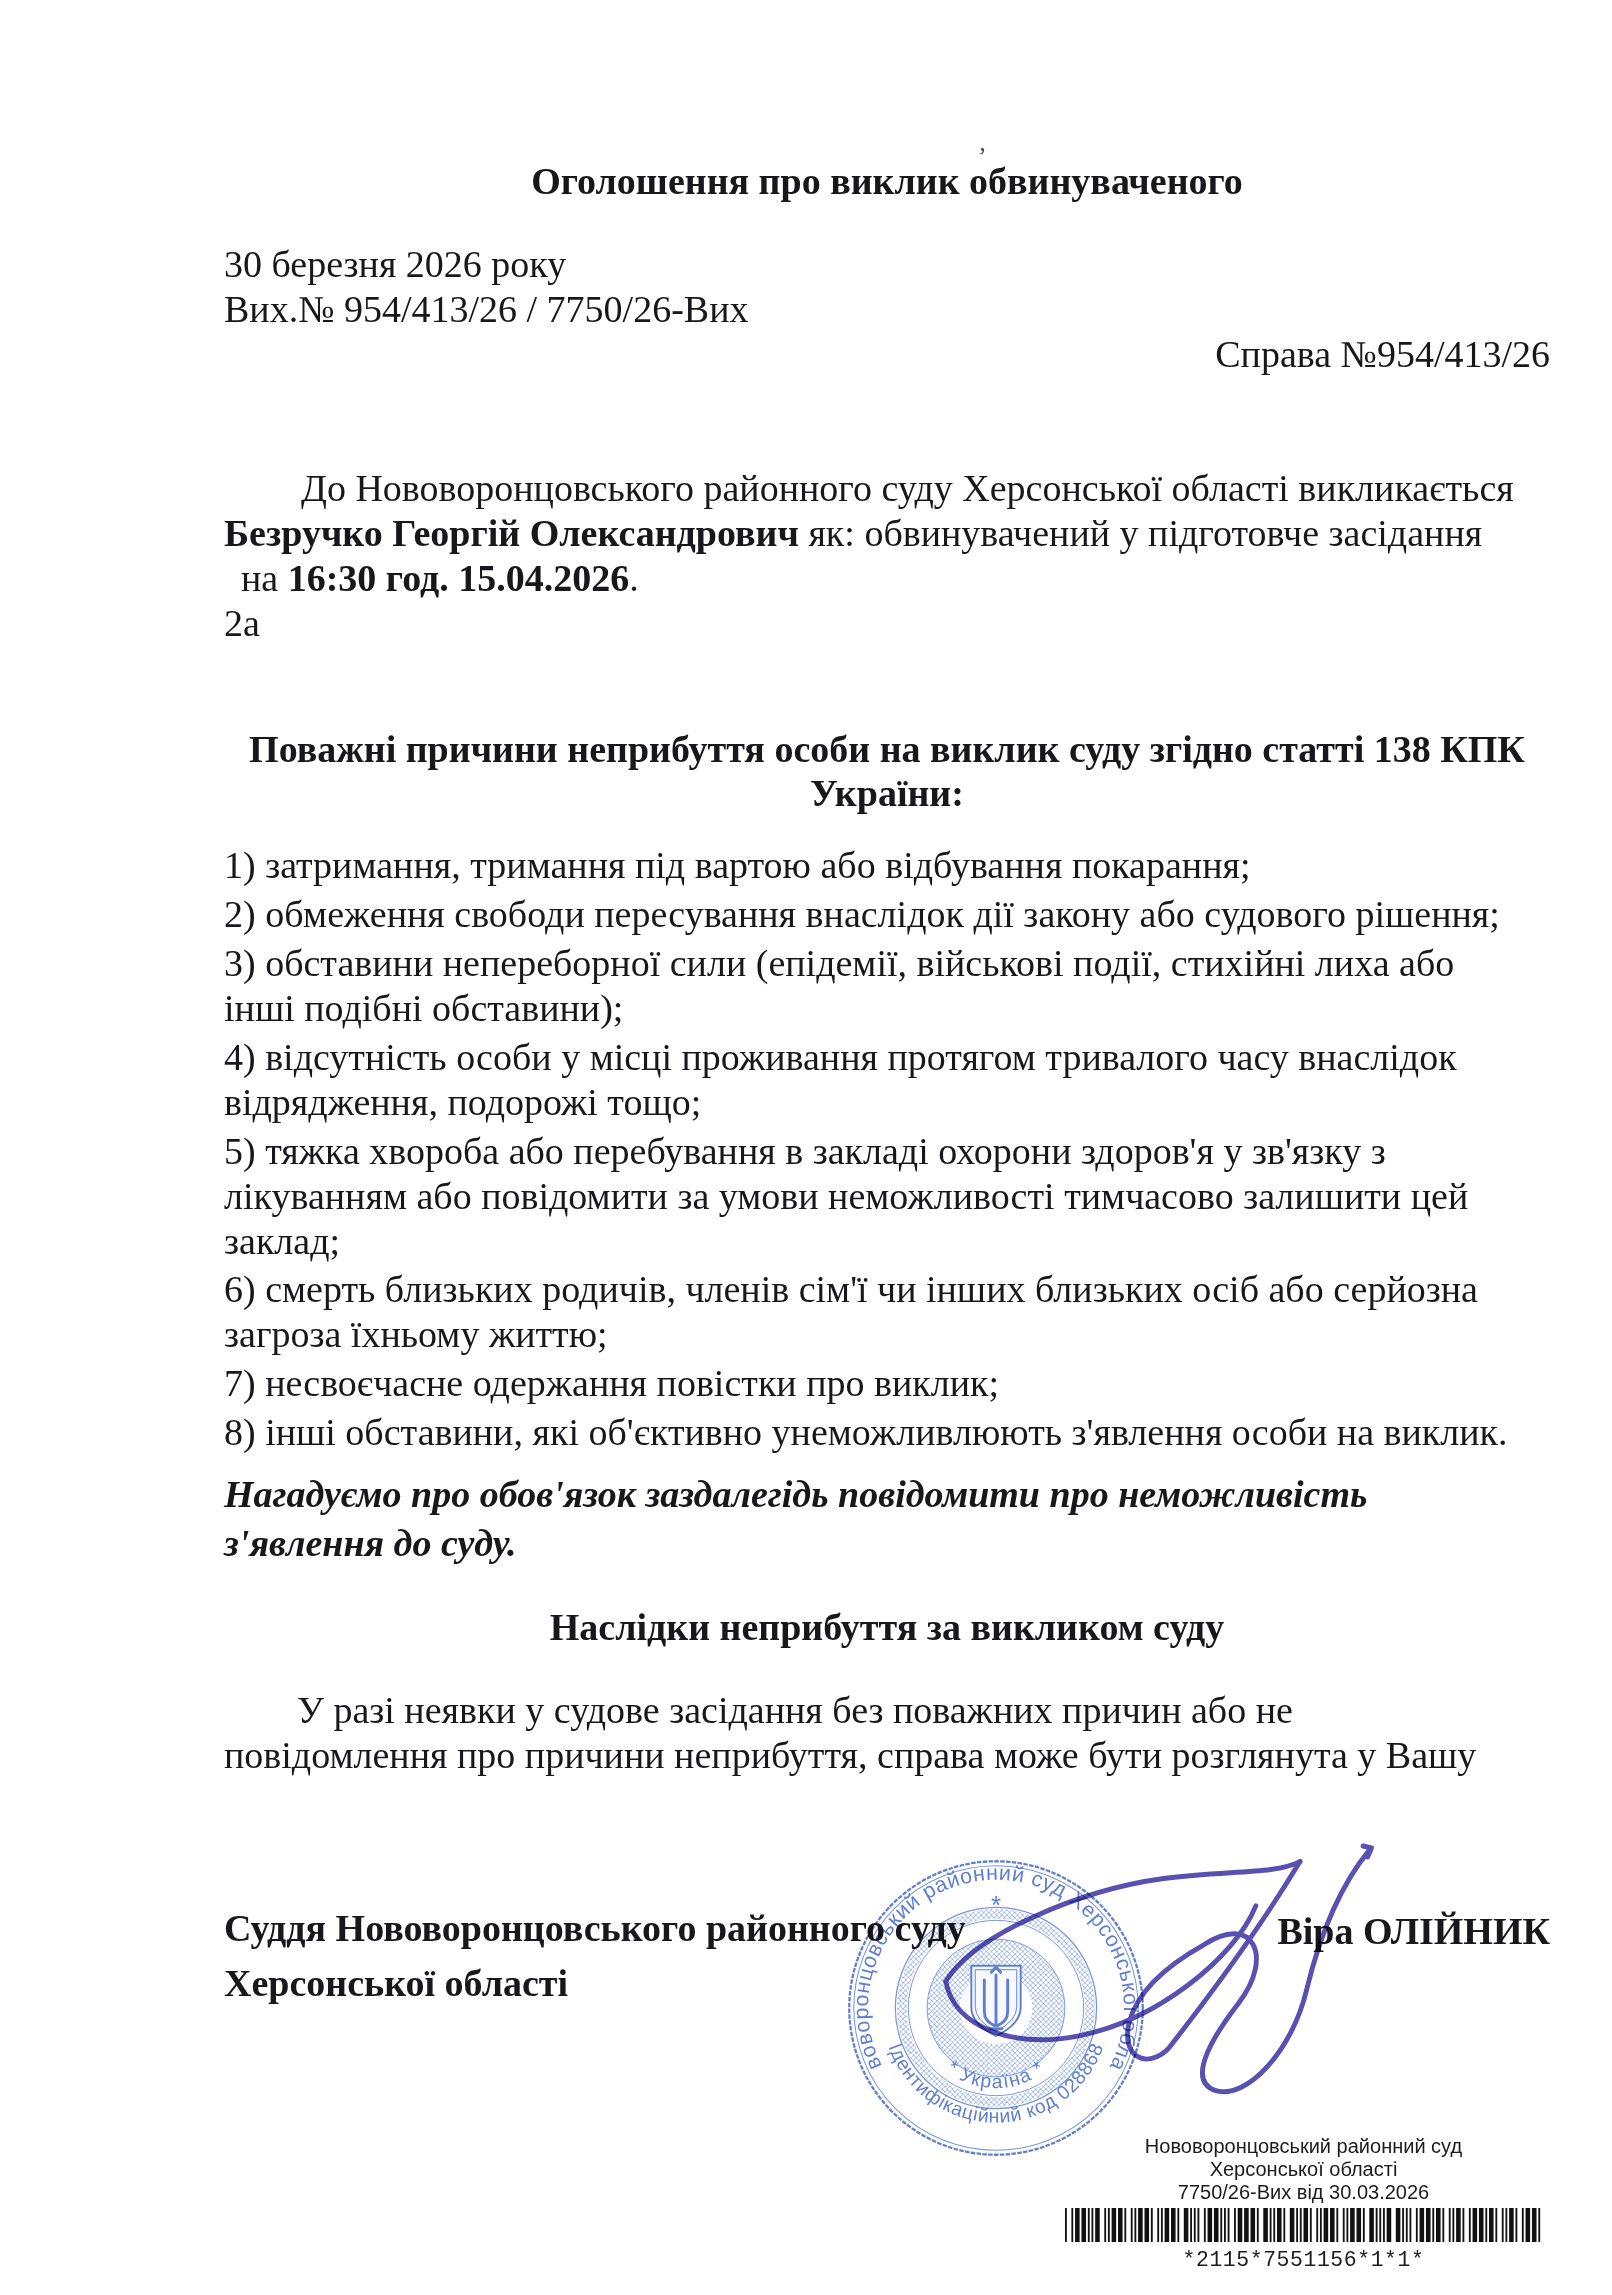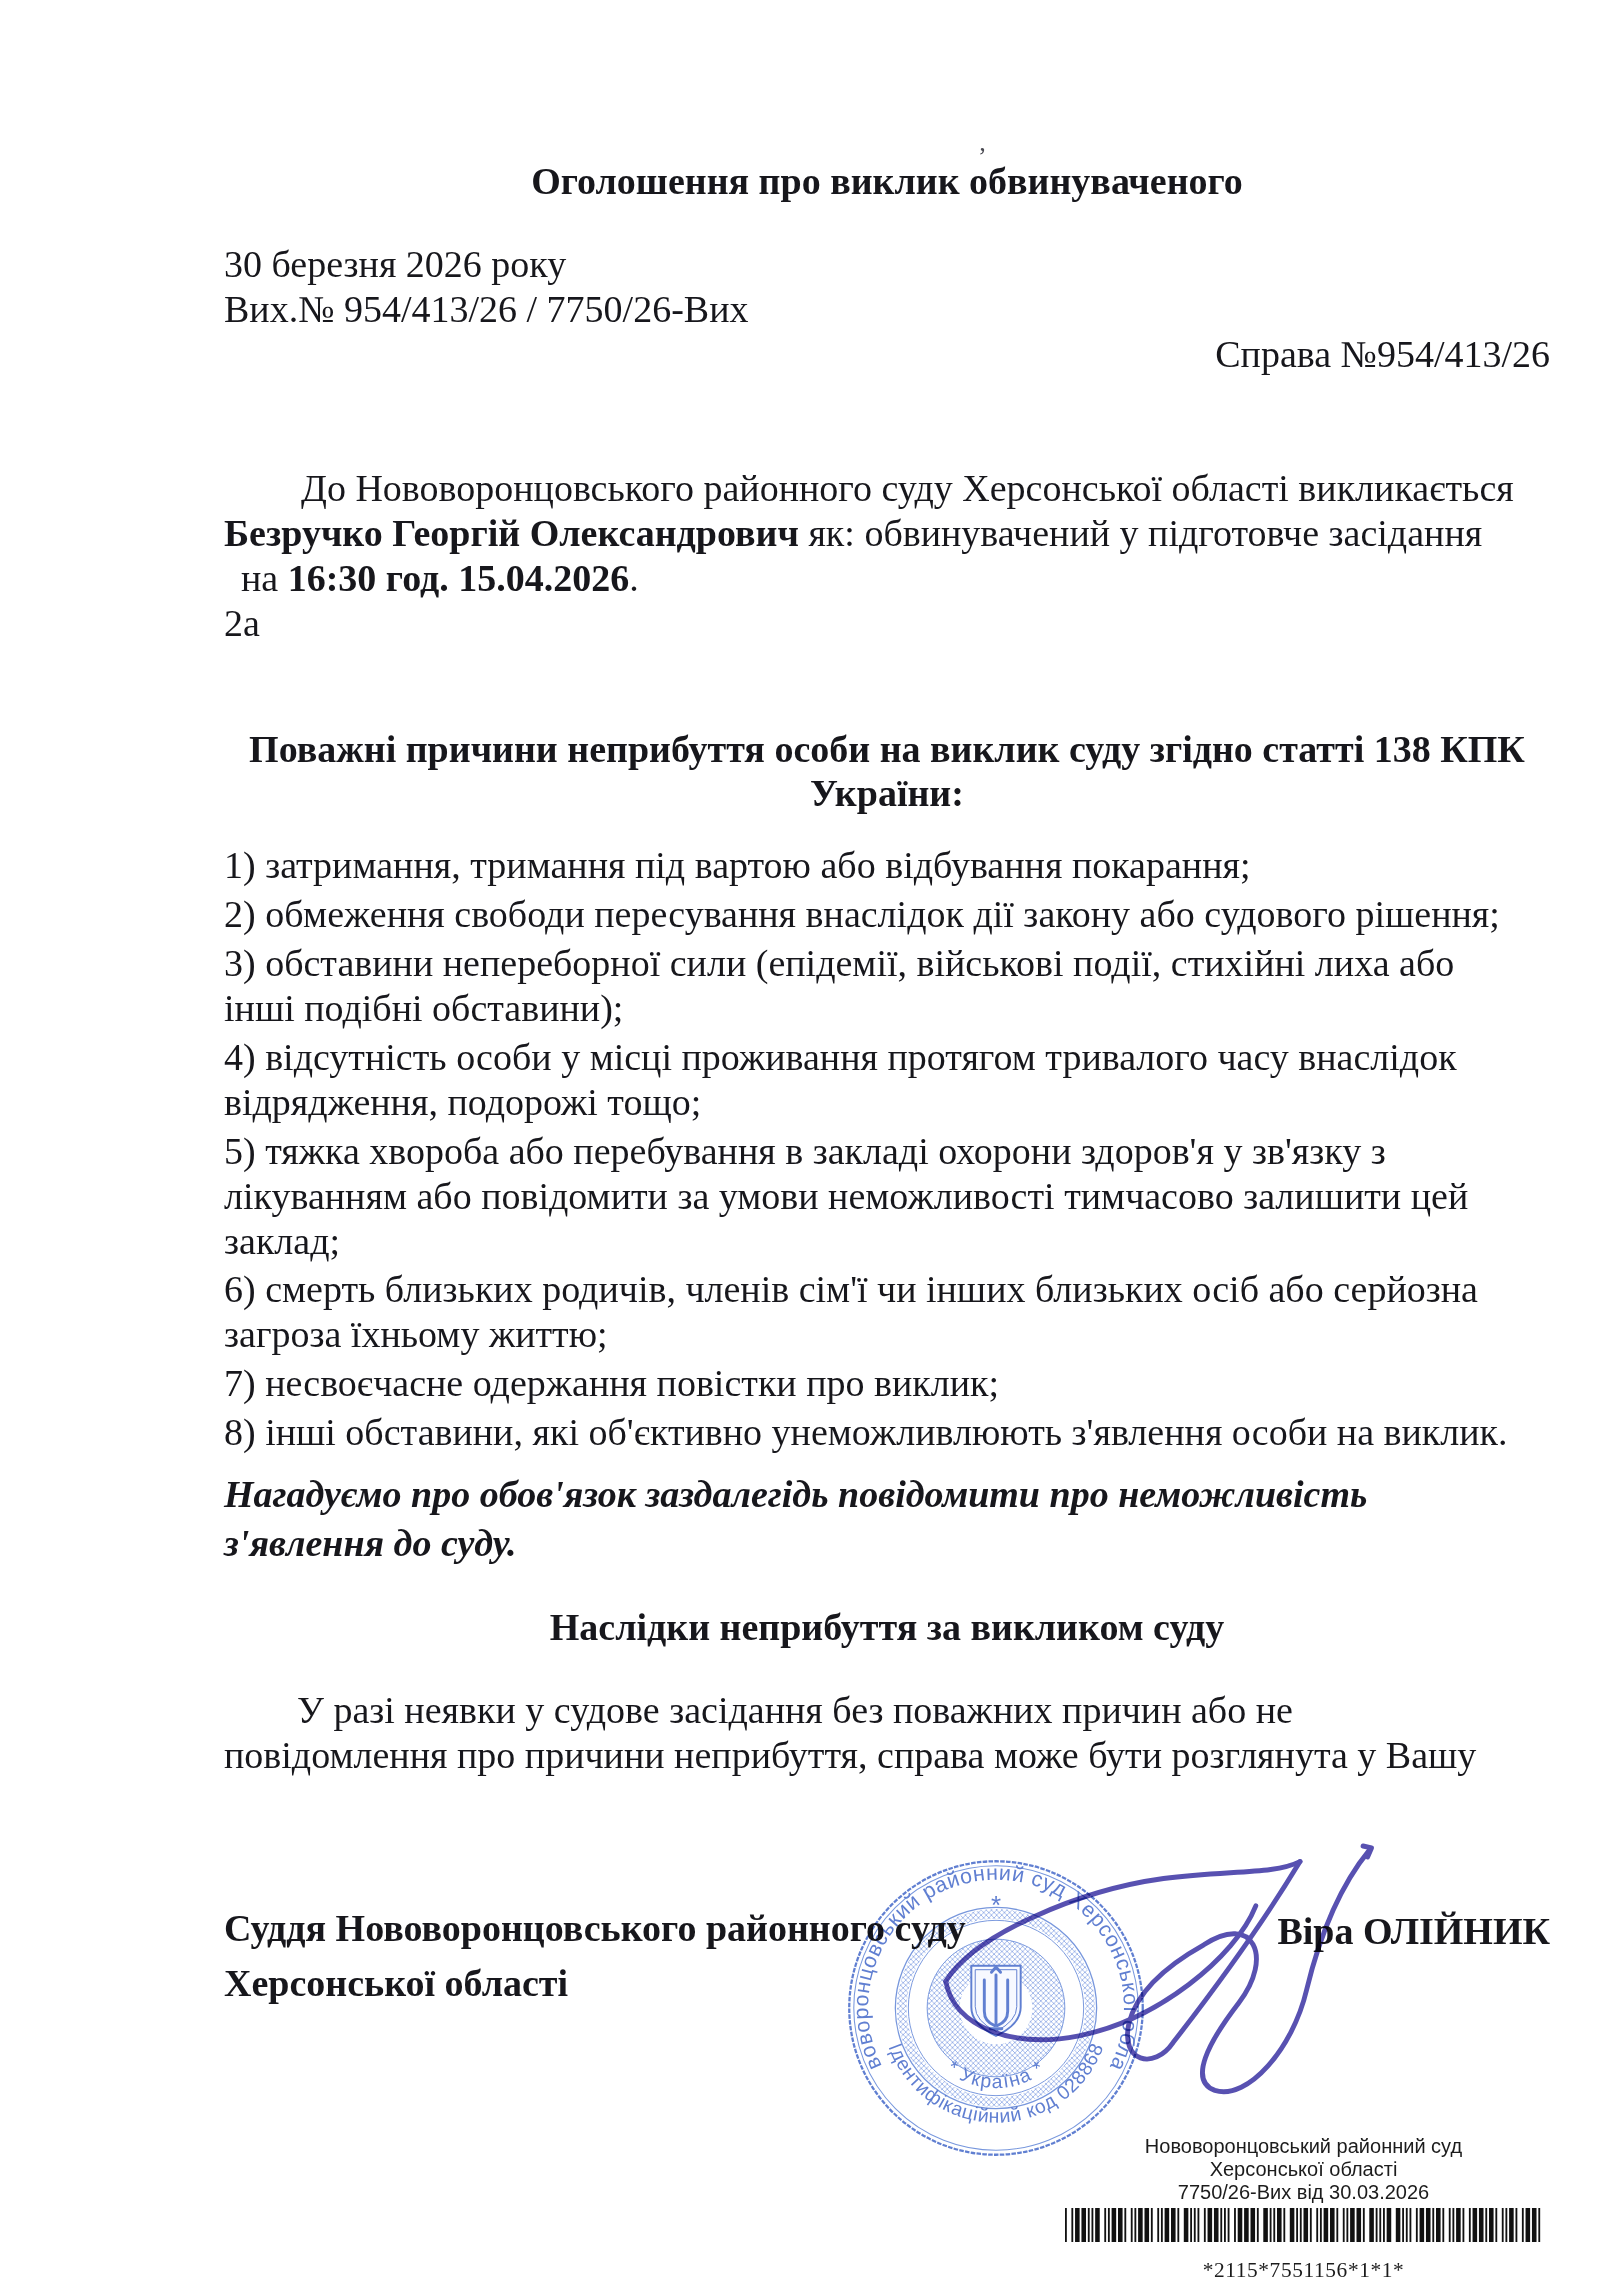--- a/index.html
+++ b/index.html
@@ -30,21 +30,21 @@
   .consequences .bl:first-child{padding-left:73px;}
   .judge{top:1901px;font-weight:bold;font-size:38px;}
   .judge div{line-height:55px;}
   .judge-name{top:1909px;text-align:right;font-weight:bold;font-size:38px;line-height:45px;}
   .stamp-svg{left:846px;top:1858px;width:300px;height:300px;mix-blend-mode:multiply;opacity:.88;}
   .sig-svg{left:884px;top:1807px;width:533px;height:325px;mix-blend-mode:multiply;opacity:.93;}
   .footer{left:1058px;top:2135px;width:491px;text-align:center;
           font-family:"Liberation Sans","DejaVu Sans",sans-serif;color:#1c1c1c;}
   .footer .small{font-size:20px;line-height:23px;}
   #barcode{display:block;margin:3.9px auto 0;width:477px;height:34px;}
-  .bctext{font-family:Liberation Serif, serif;font-size:21.4px;line-height:25px;margin-top:16px;letter-spacing:0.6px;}
+  .bctext{font-family:Liberation Mono, monospace;font-size:21.4px;line-height:25px;margin-top:6px;letter-spacing:0.6px;}
   .artifact{left:978px;top:142px;font-size:26px;color:#4a4a52;}
 </style>
 </head>
 <body>
 
 <div class="page">
 
   <div class="abs artifact">’</div>
 
   <div class="abs textcol title">Оголошення про виклик обвинуваченого</div>

